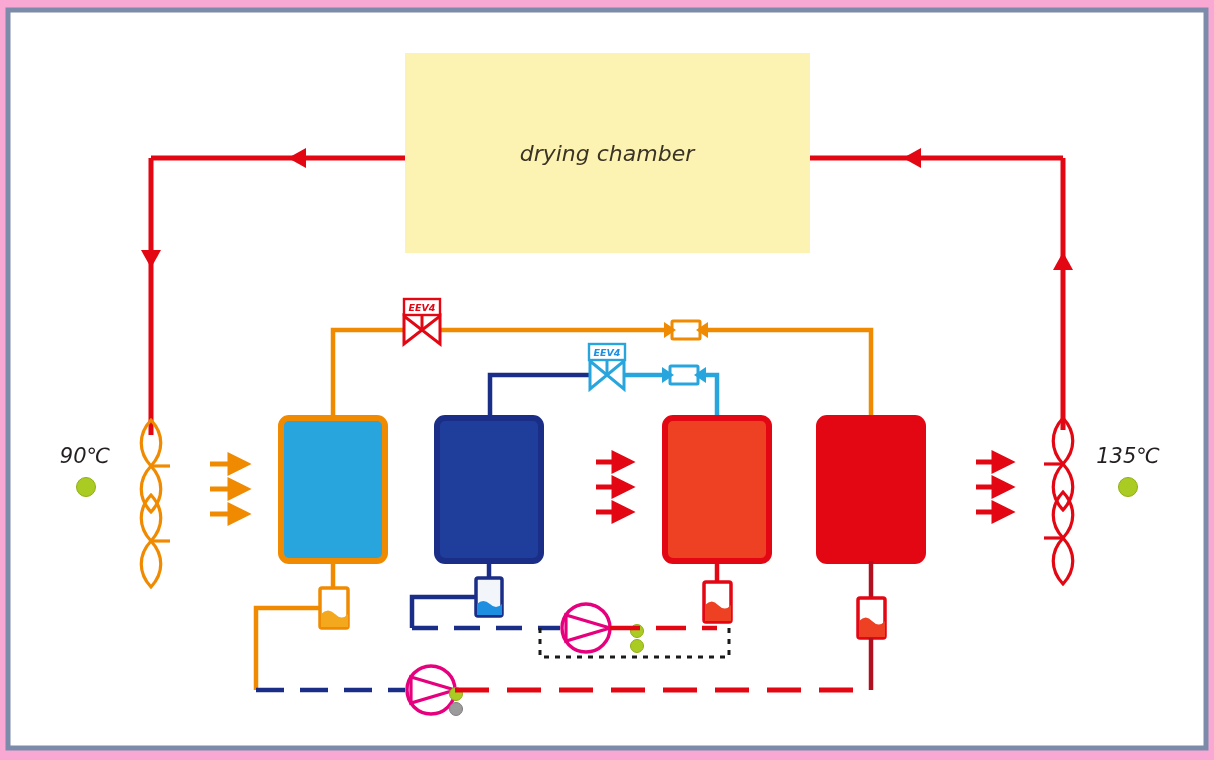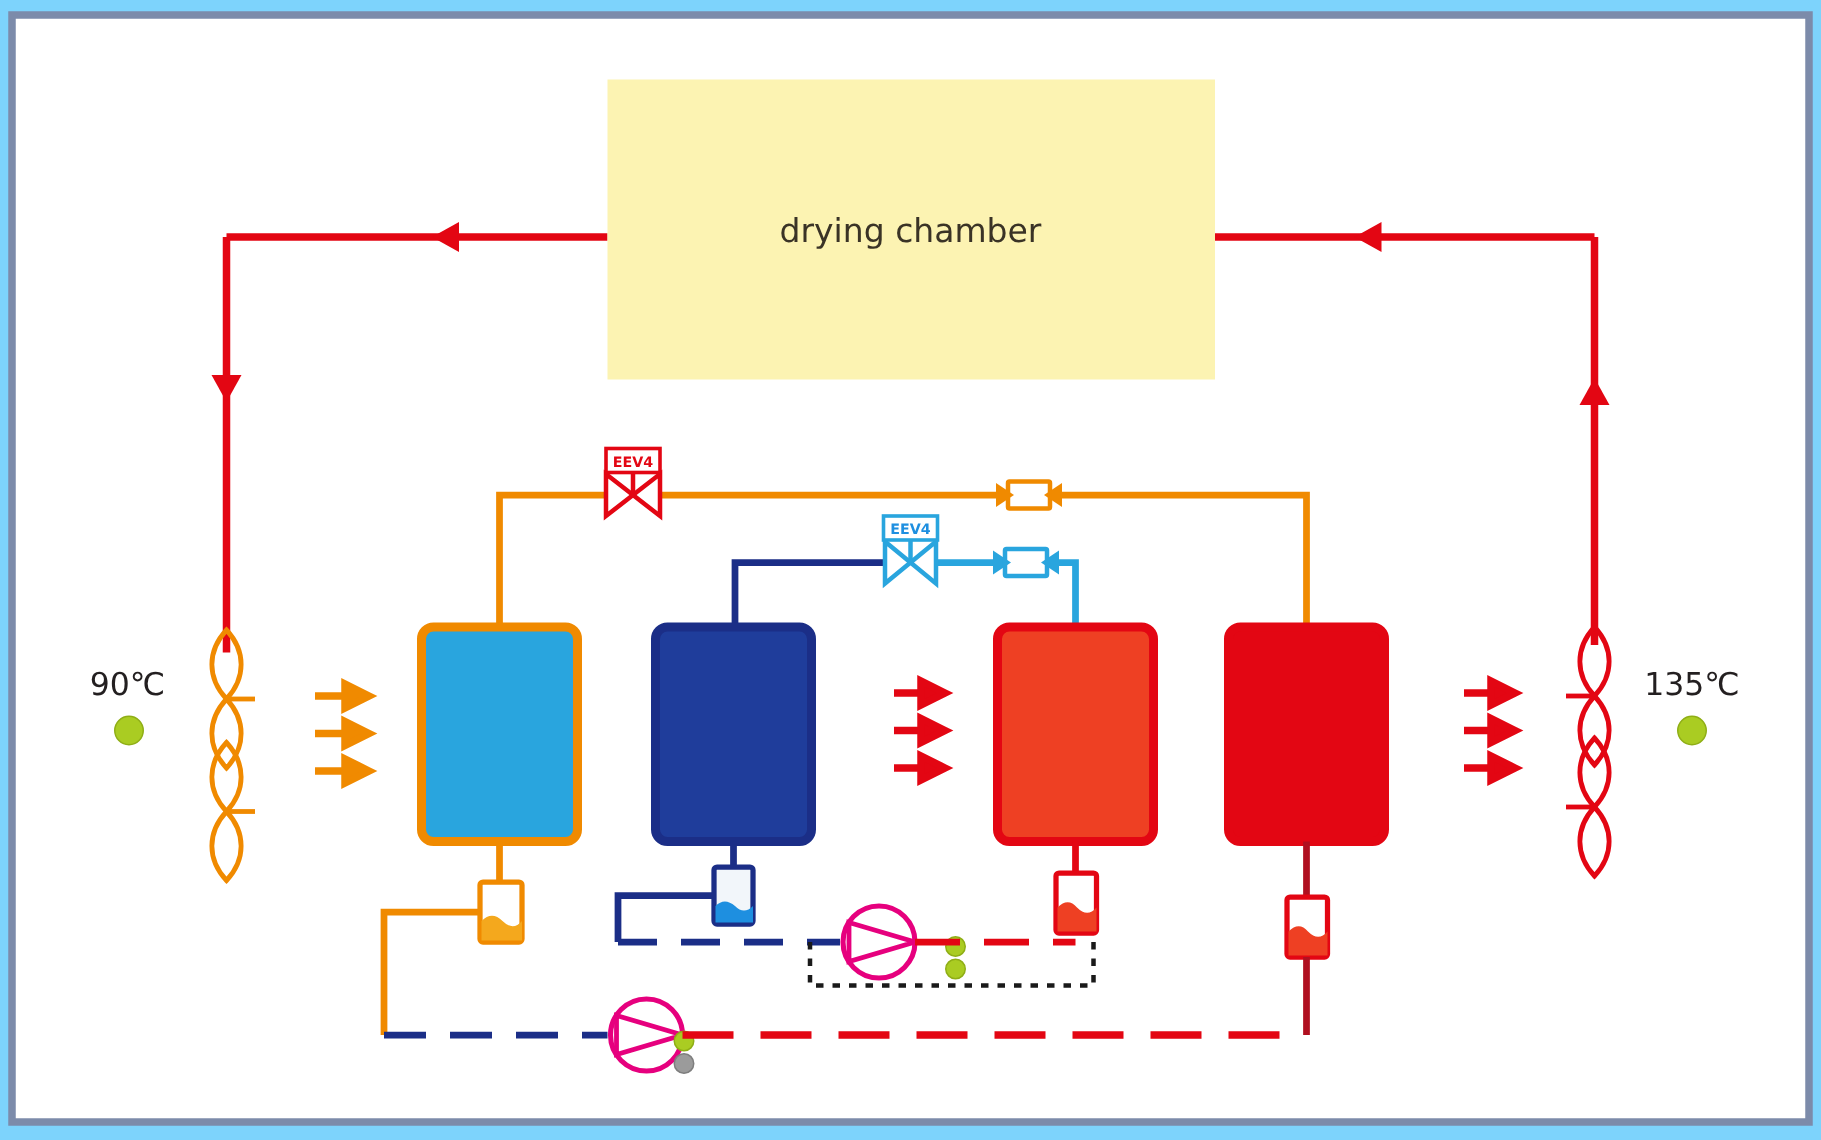--- a/index.html
+++ b/index.html
@@ -7,22 +7,23 @@
     padding: 0;
     background: #ffffff;
   }
   body {
     font-family: "DejaVu Sans", sans-serif;
   }
   #stage {
     position: relative;
     width: 1214px;
     height: 760px;
-    background: #7dd3fc;
+    background: #f9a8d4;
     overflow: hidden;
+    font-style: italic;
   }
   #diagram {
     display: block;
     width: 1214px;
     height: 760px;
   }
   .lbl-temp {
     font-family: "DejaVu Sans", sans-serif;
     font-size: 21px;
     fill: #231f20;

